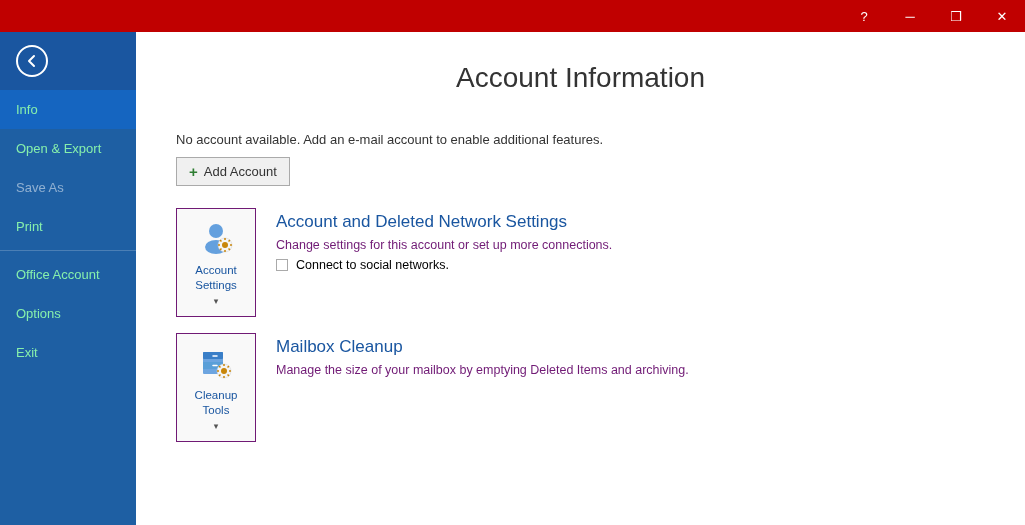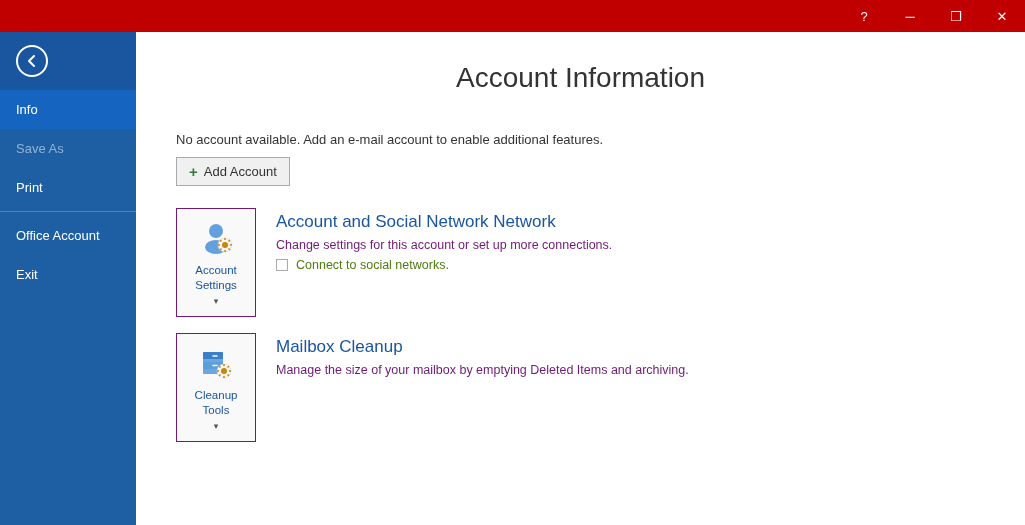--- a/index.html
+++ b/index.html
@@ -64,21 +64,21 @@
       border-radius: 50%;
       border: 2px solid white;
       display: flex;
       align-items: center;
       justify-content: center;
       color: white;
       font-size: 14px;
     }
     .sidebar-item {
       padding: 12px 16px;
-      color: #ffffff;
+      color: #86efac;
       font-size: 13px;
       cursor: pointer;
       white-space: nowrap;
     }
     .sidebar-item.active { background: #1565c0; }
     .sidebar-item.disabled { color: rgba(255,255,255,0.5); cursor: default; }
     .sidebar-divider {
       height: 1px;
       background: rgba(255,255,255,0.2);
       margin: 4px 0;
@@ -171,21 +171,21 @@
     .card-desc {
       font-size: 12.5px;
       color: #701a75;
       margin-bottom: 6px;
     }
     .card-sub-item {
       display: flex;
       align-items: center;
       gap: 8px;
       font-size: 12.5px;
-      color: #4d7c0f;
+      color: #000000;
     }
     .checkbox-icon {
       width: 12px;
       height: 12px;
       border: 1px solid #aaa;
       background: white;
       flex-shrink: 0;
     }
   </style>
 </head>
@@ -205,26 +205,28 @@
   <div class="sidebar">
     <div class="sidebar-back">
       <div class="back-circle">
         <svg width="14" height="14" viewBox="0 0 14 14" fill="none">
           <polyline points="9,2 4,7 9,12" stroke="white" stroke-width="2" stroke-linecap="round" stroke-linejoin="round"></polyline>
         </svg>
       </div>
     </div>
 
     <div class="sidebar-item active">Info</div>
+    <div class="sidebar-item">Open &amp; Export</div>
     <div class="sidebar-item disabled">Save As</div>
     <div class="sidebar-item">Print</div>
 
     <div class="sidebar-divider"></div>
 
     <div class="sidebar-item">Office Account</div>
+    <div class="sidebar-item">Options</div>
     <div class="sidebar-item">Exit</div>
   </div>
 
   <div class="content">
     <h1 class="page-title">Account Information</h1>
     <p class="no-account-msg">No account available. Add an e-mail account to enable additional features.</p>
 
     <button class="add-account-btn">
       <span class="add-icon">+</span>
       <span>Add Account</span>
@@ -253,21 +255,21 @@
               <line x1="24.46" y1="29.54" x2="23.05" y2="30.95"></line>
             </g>
           </svg>
         </div>
         <div class="card-label">
           <span>Account Settings</span><br>
           <span class="dropdown-arrow">▾</span>
         </div>
       </div>
       <div class="card-info">
-        <div class="card-title">Account and Social Network Network</div>
+        <div class="card-title">Account and Deleted Network Settings</div>
         <div class="card-desc">Change settings for this account or set up more connections.</div>
         <div class="card-sub-item">
           <div class="checkbox-icon"></div>
           <span>Connect to social networks.</span>
         </div>
       </div>
     </div>
 
     
     <div class="feature-card">

